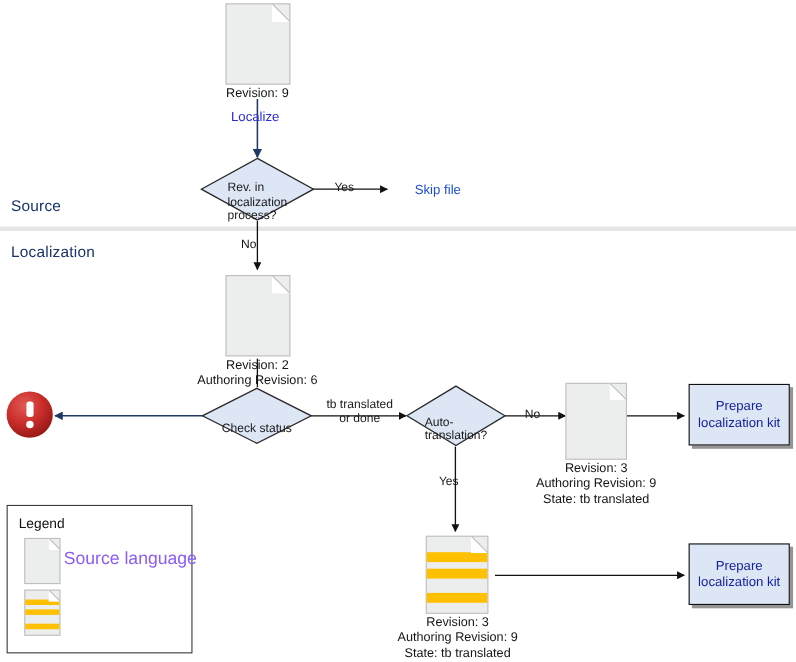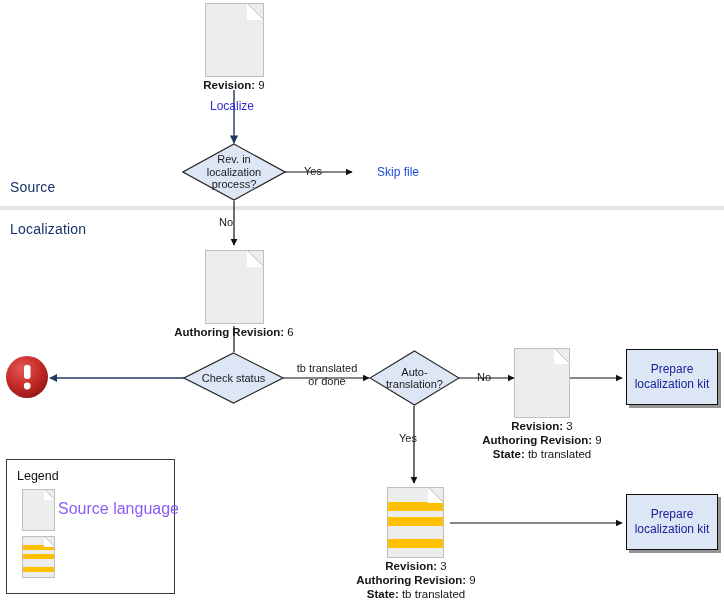--- a/index.html
+++ b/index.html
@@ -57,26 +57,25 @@
     background: #ffc000;
   }
 
   
   .diamond {
     position: absolute;
   }
   .diamond svg { position: absolute; left: 0; top: 0; }
   .diamond .dlabel {
     position: absolute;
-    left: 0; top: 0;
+    left: 0; top: 12px;
     width: 100%; height: 100%;
     display: flex;
     align-items: center;
     justify-content: center;
-    text-align: center;
     font-size: 11px;
     color: #1a1a1a;
     line-height: 12.5px;
     pointer-events: none;
   }
 
   
   .procbox {
     position: absolute;
     background: #dde6f5;
@@ -94,21 +93,21 @@
 
   
   .caption {
     position: absolute;
     text-align: center;
     font-size: 11.5px;
     color: #151515;
     line-height: 14px;
     white-space: nowrap;
   }
-  .caption b { font-weight: bold; }
+  .caption b { font-weight: normal; }
   .edge-label {
     position: absolute;
     font-size: 11px;
     color: #1a1a1a;
     text-align: center;
     line-height: 13px;
     white-space: nowrap;
   }
   .link-text {
     position: absolute;
@@ -227,20 +226,21 @@
   <div class="doc" style="left:205px; top:250px; width:59px; height:74px; --f:17px;">
     <div class="fold-diag">
       <svg width="17" height="17" viewBox="0 0 17 17">
         <path d="M0,0 L17,17 L0,17 Z" fill="#eceded"></path>
         <path d="M0,0 L0,17 L17,17" fill="#ffffff"></path>
         <path d="M0,0 L17,17" stroke="#bfbfbf" stroke-width="1" fill="none"></path>
       </svg>
     </div>
   </div>
   <div class="caption" style="left:144px; top:325px; width:180px;">
+    <div><b>Revision:</b><span> 2</span></div>
     <div><b>Authoring Revision:</b><span> 6</span></div>
   </div>
 
   <div class="diamond" style="left:183px; top:352px; width:101px; height:52px;">
     <svg width="101" height="52" viewBox="0 0 101 52">
       <polygon points="50.5,1 100,26 50.5,51 1,26" fill="#dde6f5" stroke="#2a2a2a" stroke-width="1.2"></polygon>
     </svg>
     <div class="dlabel">Check status</div>
   </div>
 

